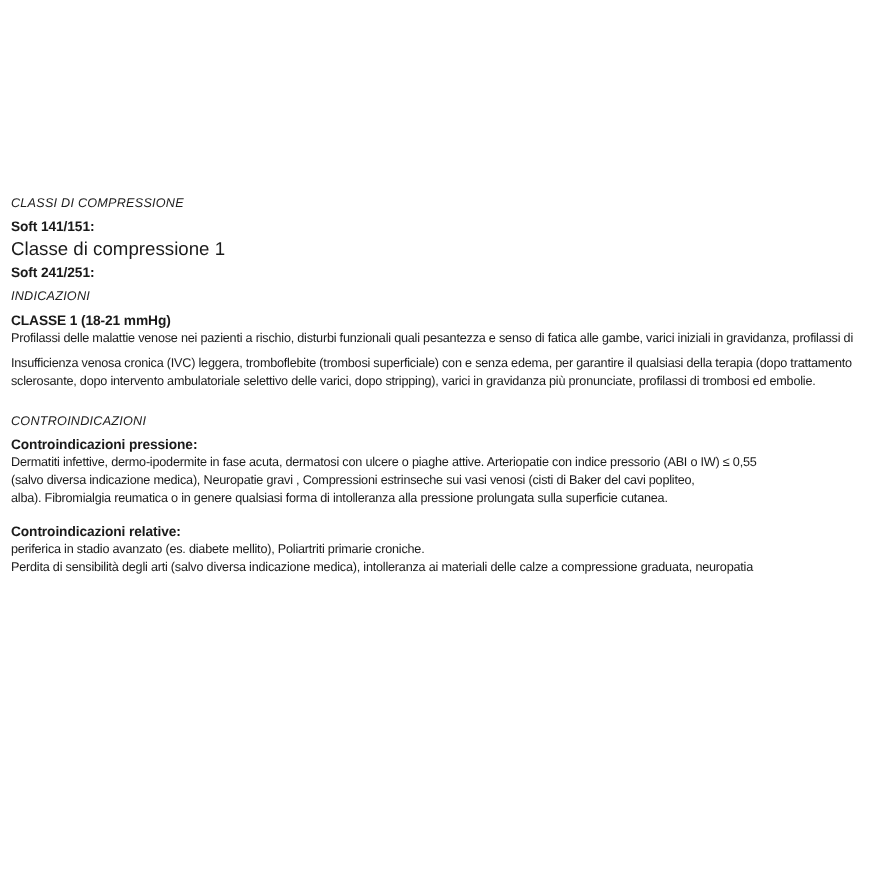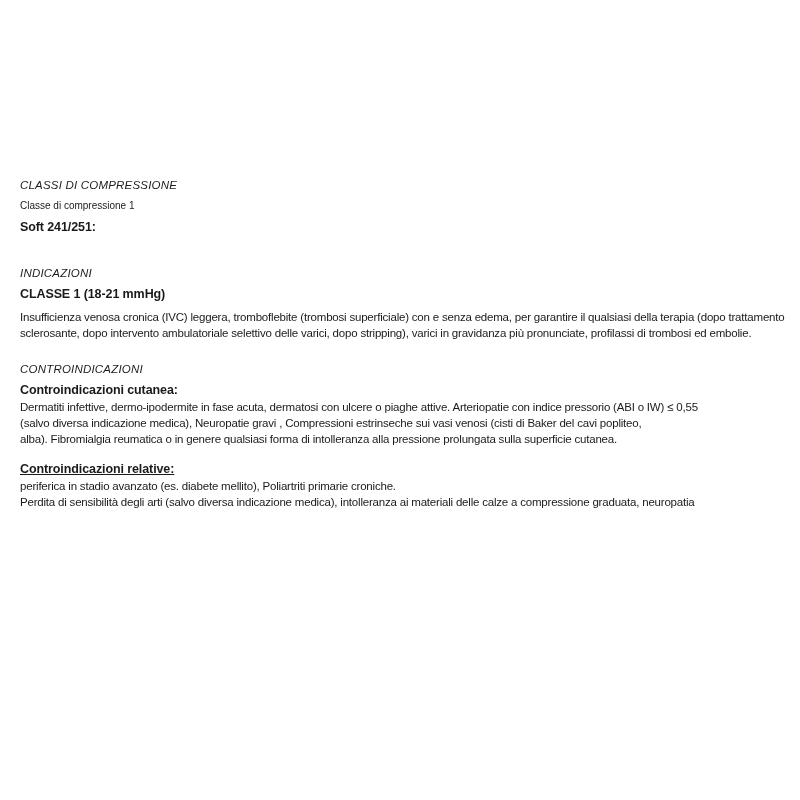--- a/index.html
+++ b/index.html
@@ -9,26 +9,26 @@
   }
   body {
     width: 800px;
     height: 800px;
     overflow: hidden;
     color: #1a1a1a;
     font-family: "Liberation Sans", sans-serif;
     -webkit-font-smoothing: antialiased;
   }
   .doc {
-    padding: 177px 10px 0 20px;
+    padding: 177px 10px 0 10px;
     box-sizing: border-box;
   }
   p {
     margin: 0;
-    font-size: 10px;
+    font-size: 17px;
     line-height: 16px;
   }
   .it {
     font-style: italic;
     font-size: 11.5px;
     letter-spacing: 0.2px;
     color: #1d1d1d;
   }
   .b {
     font-weight: 700;
@@ -39,53 +39,55 @@
     margin: 0 0 7px 0;
     font-size: 11.5px;
     line-height: 16px;
     letter-spacing: -0.2px;
   }
   .para > div {
     white-space: nowrap;
   }
   .mb5 { margin-bottom: 5px; }
   .mb1 { margin-bottom: 1px; }
-  .mt18 { margin-top: 30px; }
+  .mt18 { margin-top: 6px; }
   .mt20 { margin-top: 20px; }
-  .mt14 { margin-top: 14px; text-decoration: underline; }
+  .mt14 { margin-top: 14px; }
 </style>
 </head>
 <body>
 
 <div class="doc">
 
   <p class="it mb5">CLASSI DI COMPRESSIONE</p>
 
+  <p class="b mb5">Soft 141/151:</p>
 
   <p class="mb5">Classe di compressione 1</p>
 
   <p class="b mb5">Soft 241/251:</p>
 
 
   <p class="it mb5 mt18">INDICAZIONI</p>
 
   <p class="b mb1">CLASSE 1 (18-21 mmHg)</p>
 
   <div class="para">
+      <div>Profilassi delle malattie venose nei pazienti a rischio, disturbi funzionali quali pesantezza e senso di fatica alle gambe, varici iniziali in gravidanza, profilassi di</div>
     </div>
 
 
   <div class="para">
       <div>Insufficienza venosa cronica (IVC) leggera, tromboflebite (trombosi superficiale) con e senza edema, per garantire il qualsiasi della terapia (dopo trattamento</div>
       <div>sclerosante, dopo intervento ambulatoriale selettivo delle varici, dopo stripping), varici in gravidanza più pronunciate, profilassi di trombosi ed embolie.</div>
     </div>
 
   <p class="it mb5 mt20">CONTROINDICAZIONI</p>
 
-  <p class="b mb1">Controindicazioni cutanea:</p>
+  <p class="b mb1">Controindicazioni pressione:</p>
 
   <div class="para">
       <div>Dermatiti infettive, dermo-ipodermite in fase acuta, dermatosi con ulcere o piaghe attive. Arteriopatie con indice pressorio (ABI o IW) ≤ 0,55</div>
       <div>(salvo diversa indicazione medica), Neuropatie gravi , Compressioni estrinseche sui vasi venosi (cisti di Baker del cavi popliteo,</div>
       <div>alba). Fibromialgia reumatica o in genere qualsiasi forma di intolleranza alla pressione prolungata sulla superficie cutanea.</div>
     </div>
 
   <p class="b mb1 mt14">Controindicazioni relative:</p>
 
   <div class="para">

